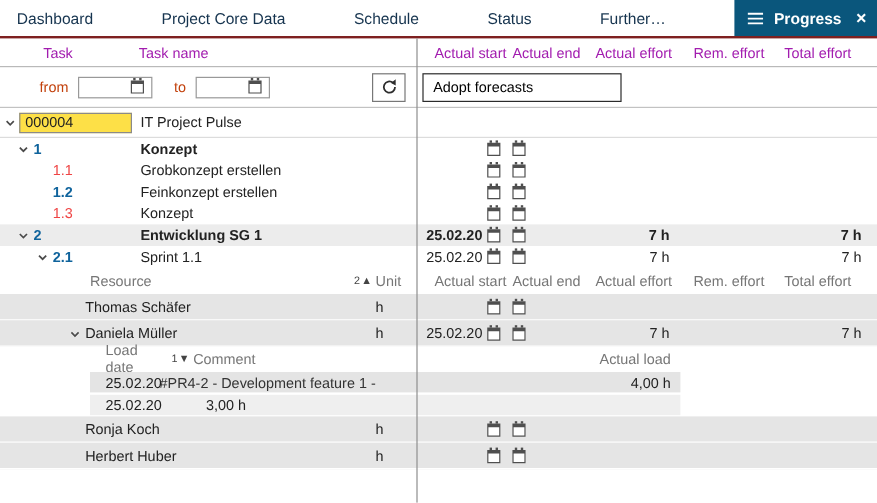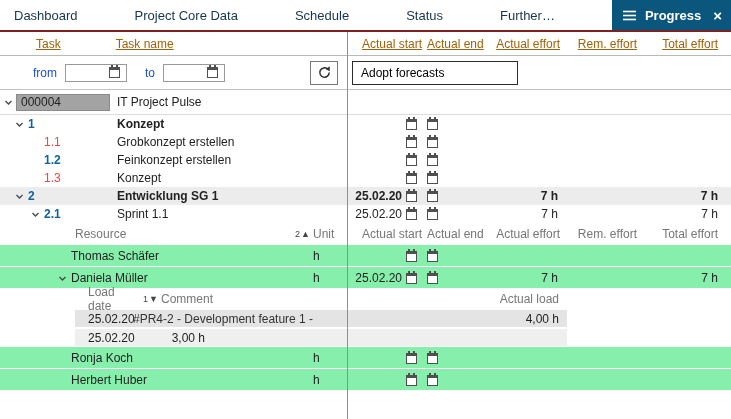--- a/index.html
+++ b/index.html
@@ -26,50 +26,50 @@
   .nump{font-weight:400;color:#ef4444;}
   .b{font-weight:700;}
   .d-start{width:77px;flex:none;display:flex;align-items:center;justify-content:flex-end;gap:4px;padding-right:7px;box-sizing:border-box;}
   .d-end{width:64px;flex:none;display:flex;align-items:center;padding-left:3px;box-sizing:border-box;}
   .d-ae{width:78px;flex:none;text-align:right;padding-right:8px;box-sizing:border-box;}
   .d-re{width:79px;flex:none;text-align:right;padding-right:8px;box-sizing:border-box;}
   .d-te{flex:1;text-align:right;padding-right:13px;box-sizing:border-box;}
   .bold-row .d-ae,.bold-row .d-te{font-weight:700;}
 
   
-  .hdr-row{display:flex;align-items:center;height:23px;border-bottom:1px solid #b9b9b9;color:#a16207;text-decoration:underline;}
+  .hdr-row{display:flex;align-items:center;height:23px;border-bottom:1px solid #b9b9b9;color:#a21caf;}
   .h-task{margin-left:36px;}
   .h-name{margin-left:55px;}
   .h-start{width:77px;flex:none;padding-left:15px;box-sizing:border-box;white-space:nowrap;}
   .h-end{width:64px;flex:none;padding-left:3px;box-sizing:border-box;white-space:nowrap;}
   .h-ae{width:78px;flex:none;text-align:right;padding-right:6px;box-sizing:border-box;white-space:nowrap;}
   .h-re{width:79px;flex:none;text-align:right;padding-right:8px;box-sizing:border-box;white-space:nowrap;}
-  .h-te{flex:1;text-align:right;padding-right:13px;box-sizing:border-box;white-space:nowrap;}
+  .h-te{flex:1;text-align:center;padding-right:13px;box-sizing:border-box;white-space:nowrap;}
   .g{color:#767676;}
 
   
   .filter-row{display:flex;align-items:center;height:33px;border-bottom:1px solid #c2c2c2;}
   .f-left{width:347px;flex:none;display:flex;align-items:center;}
-  .f-label{margin-left:33px;color:#1d4ed8;}
+  .f-label{margin-left:33px;color:#c2410c;}
   .f-to{margin-left:18px;}
   .f-input{width:62px;height:18px;border:1px solid #999;display:flex;align-items:center;padding:0 3px;margin-left:8px;background:#fff;box-sizing:border-box;}
   .f-text{border:none;outline:none;width:40px;font-size:11px;font-family:"Liberation Sans",sans-serif;padding:0;}
   .refresh-btn{margin-left:auto;margin-right:9px;width:28px;height:24px;border:1px solid #777;background:#fff;display:flex;align-items:center;justify-content:center;cursor:pointer;padding:0;}
   .f-right{flex:1;display:flex;align-items:center;}
   .adopt-btn{margin-left:5px;height:24px;min-width:166px;border:1px solid #2b2b2b;background:#fff;font-size:12px;font-family:"Liberation Sans",sans-serif;text-align:left;padding:0 8px;display:flex;align-items:center;cursor:pointer;}
 
   
   .project-row{height:24px;border-bottom:1px solid #dcdcdc;}
   .project-row .chev{margin-left:4px;}
-  .proj-input{width:94px;height:17px;border:1px solid #8a8a8a;margin-left:3px;padding:0 4px;display:flex;align-items:center;box-sizing:border-box;background:#a3a3a3;cursor:text;}
+  .proj-input{width:94px;height:17px;border:1px solid #8a8a8a;margin-left:3px;padding:0 4px;display:flex;align-items:center;box-sizing:border-box;background:#fde047;cursor:text;}
   .proj-name{margin-left:7px;}
 
   
   .bg-gray{background:#ececec;}
-  .bg-green{background:#86efac;box-shadow:inset 0 -1px 0 #fff;}
+  .bg-green{background:#e5e5e5;box-shadow:inset 0 -1px 0 #fff;}
 
   
   .sub-hdr{height:22px;color:#767676;}
   .rh-label{padding-left:75px;flex:1;cursor:pointer;}
   .sort{font-size:9px;color:#444;width:18px;flex:none;letter-spacing:1px;}
   .unit-col{width:34px;flex:none;}
   .res-row{height:22px;}
   .res-tree{flex:1;display:flex;align-items:center;gap:4px;padding-left:58px;white-space:nowrap;overflow:hidden;}
 
   

